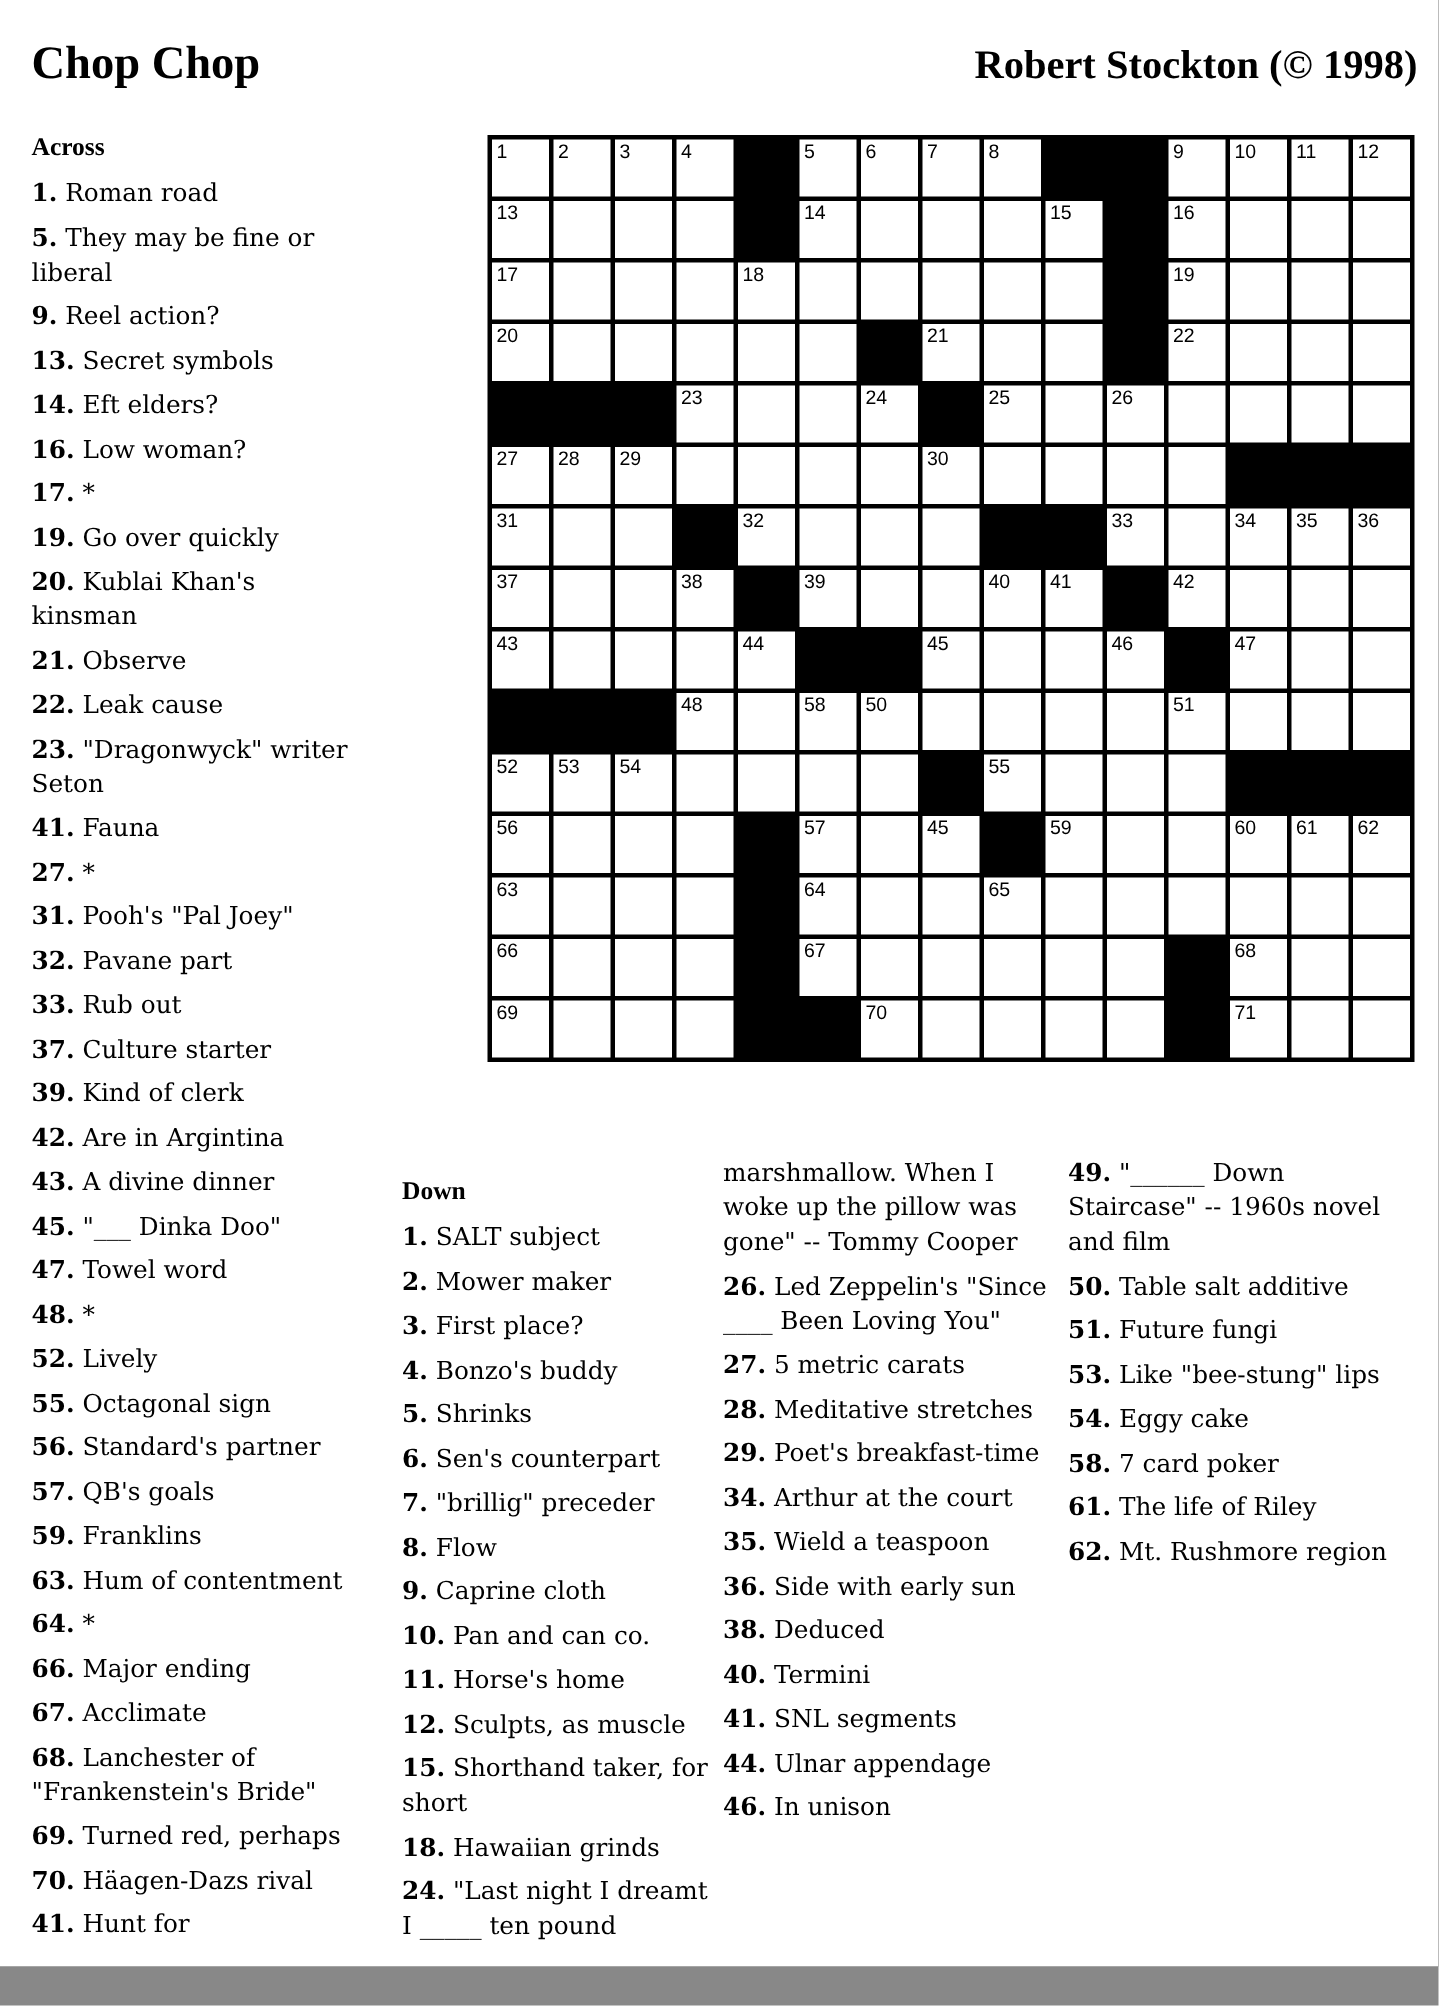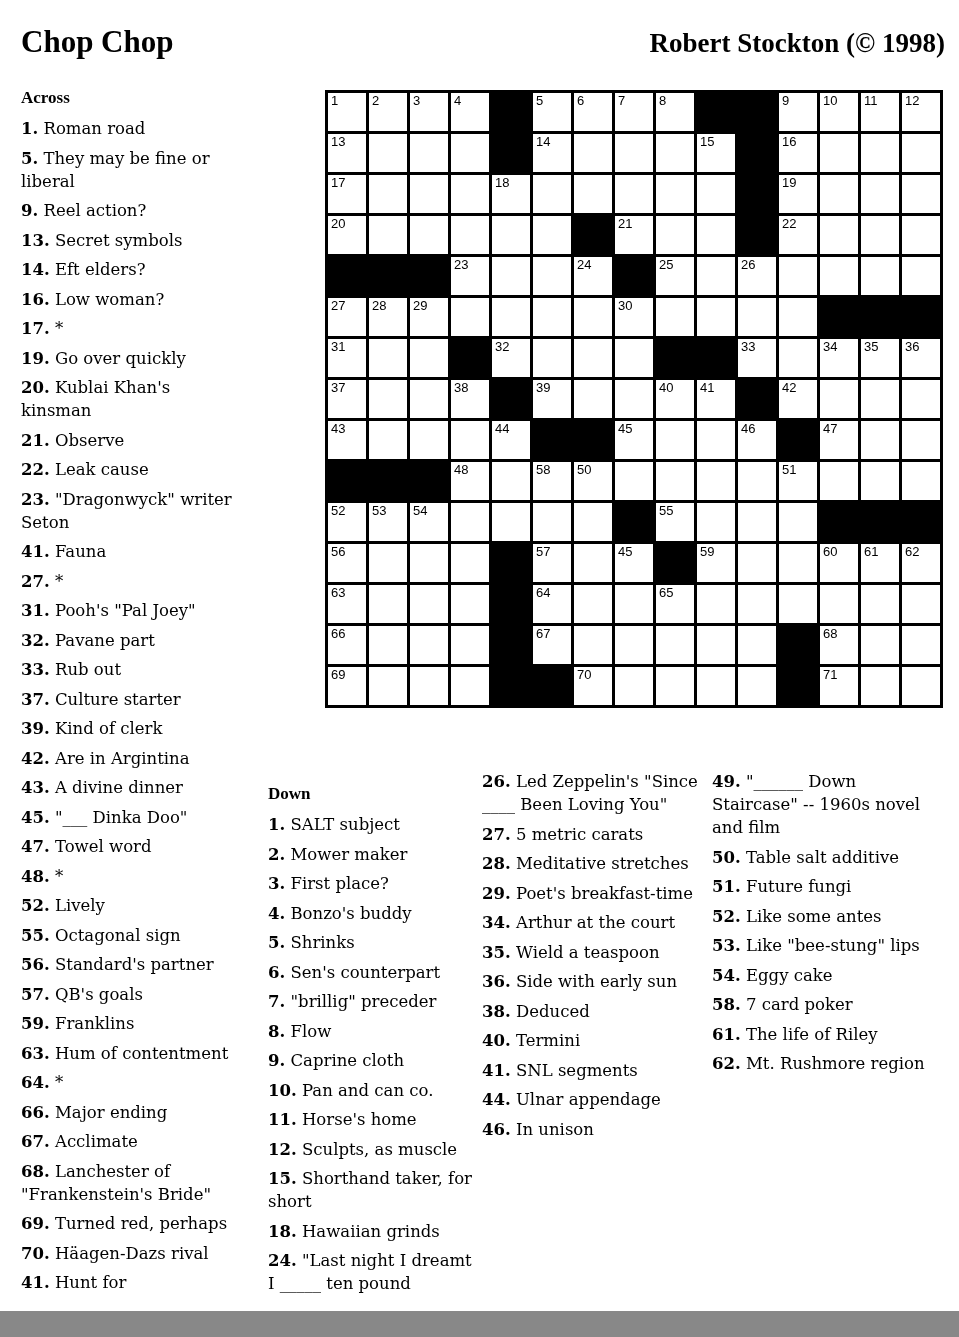--- a/index.html
+++ b/index.html
@@ -478,41 +478,41 @@
         <p class="clue"><b class="clue-num">11.</b> Horse's home</p>
         <p class="clue"><b class="clue-num">12.</b> Sculpts, as muscle</p>
         <p class="clue"><b class="clue-num">15.</b> Shorthand taker, for short</p>
         <p class="clue"><b class="clue-num">18.</b> Hawaiian grinds</p>
         <p class="clue"><b class="clue-num">24.</b> "Last night I dreamt I _____ ten pound</p>
       </div>
   </section>
 
   <section id="down-col-2" class="clue-col">
     <div id="down-clues-2">
+        <p class="clue">marshmallow. When I woke up the pillow was gone" -- Tommy Cooper</p>
         <p class="clue"><b class="clue-num">26.</b> Led Zeppelin's "Since ____ Been Loving You"</p>
         <p class="clue"><b class="clue-num">27.</b> 5 metric carats</p>
         <p class="clue"><b class="clue-num">28.</b> Meditative stretches</p>
         <p class="clue"><b class="clue-num">29.</b> Poet's breakfast-time</p>
         <p class="clue"><b class="clue-num">34.</b> Arthur at the court</p>
         <p class="clue"><b class="clue-num">35.</b> Wield a teaspoon</p>
         <p class="clue"><b class="clue-num">36.</b> Side with early sun</p>
         <p class="clue"><b class="clue-num">38.</b> Deduced</p>
         <p class="clue"><b class="clue-num">40.</b> Termini</p>
         <p class="clue"><b class="clue-num">41.</b> SNL segments</p>
         <p class="clue"><b class="clue-num">44.</b> Ulnar appendage</p>
         <p class="clue"><b class="clue-num">46.</b> In unison</p>
       </div>
   </section>
 
   <section id="down-col-3" class="clue-col">
     <div id="down-clues-3">
         <p class="clue"><b class="clue-num">49.</b> "______ Down Staircase" -- 1960s novel and film</p>
         <p class="clue"><b class="clue-num">50.</b> Table salt additive</p>
         <p class="clue"><b class="clue-num">51.</b> Future fungi</p>
-        <p class="clue"><b class="clue-num">52.</b> Like some antes</p>
         <p class="clue"><b class="clue-num">53.</b> Like "bee-stung" lips</p>
         <p class="clue"><b class="clue-num">54.</b> Eggy cake</p>
         <p class="clue"><b class="clue-num">58.</b> 7 card poker</p>
         <p class="clue"><b class="clue-num">61.</b> The life of Riley</p>
         <p class="clue"><b class="clue-num">62.</b> Mt. Rushmore region</p>
       </div>
   </section>
 
 </div>
 

